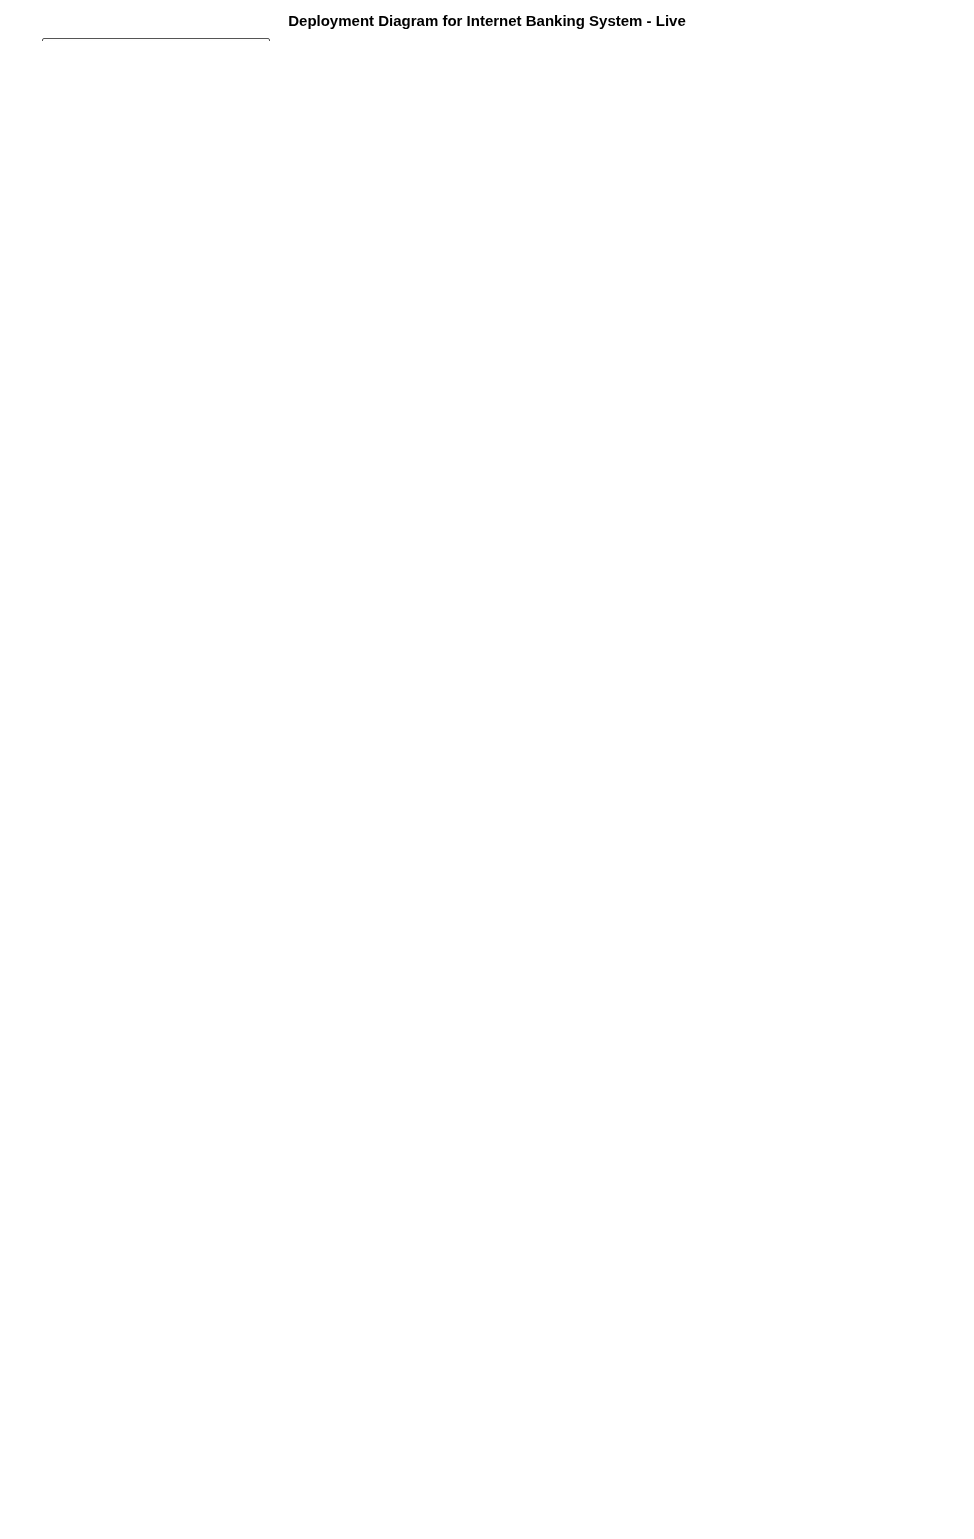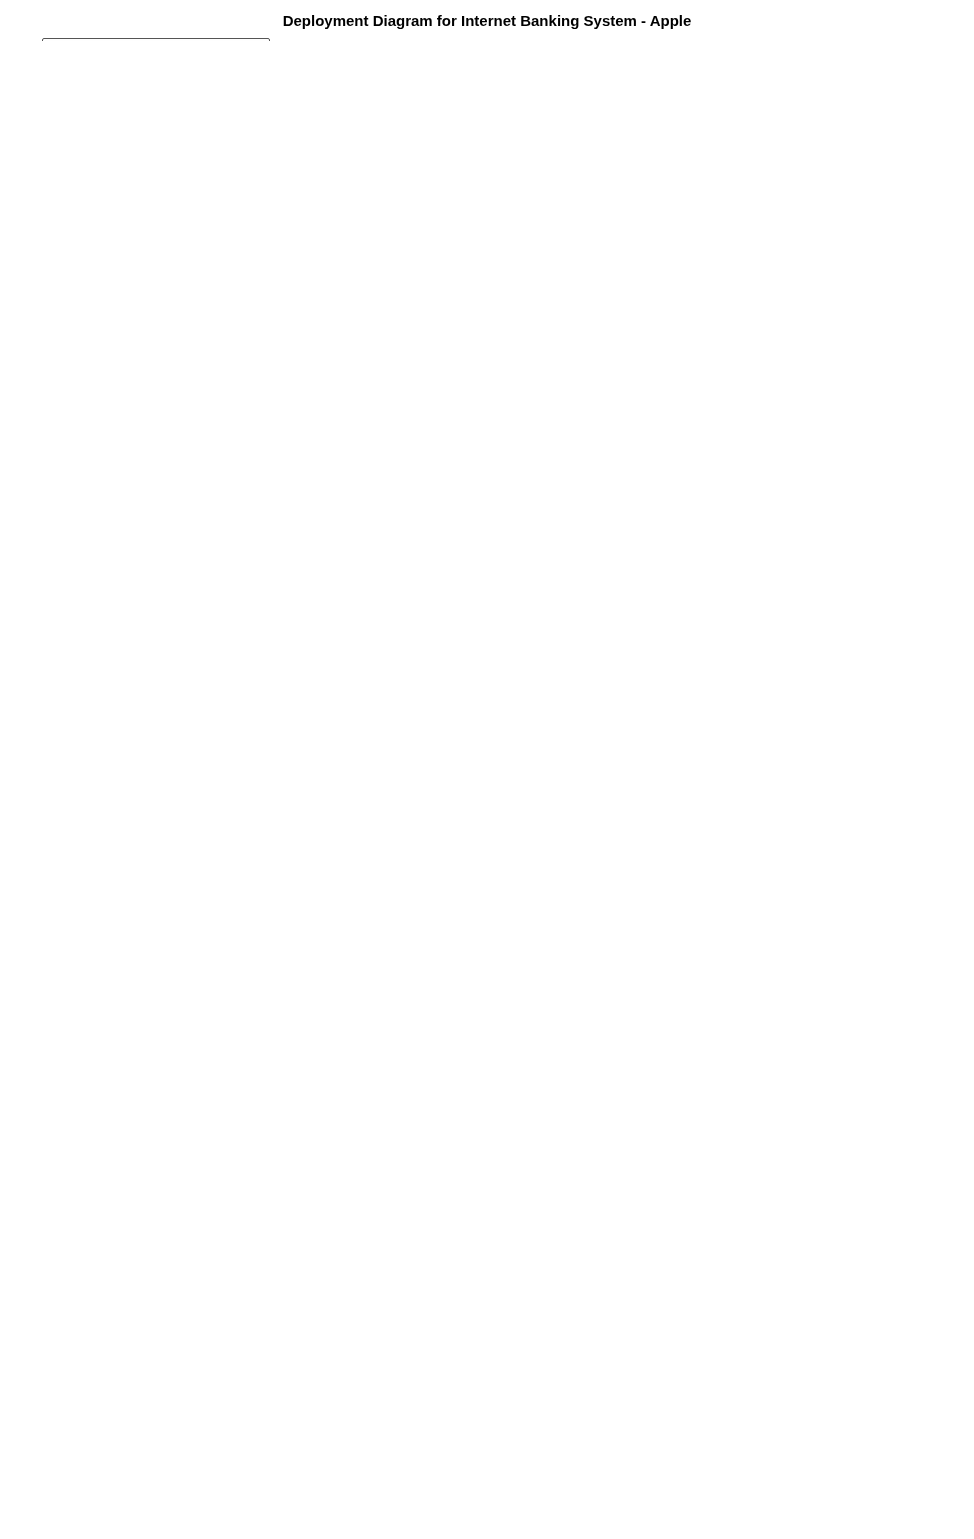--- a/index.html
+++ b/index.html
@@ -55,21 +55,21 @@
   .legend-title { font-weight:bold; font-size:13px; padding:2px 6px;}
   .legend-row { color:#fff; font-size:12px; padding:1px 6px;}
   svg.arrows { position:absolute; top:0; left:0; pointer-events:none;}
   .instances {
     position:absolute; font-weight:bold; font-size:14px;
   }
 </style>
 </head>
 <body>
 
-<div class="title">Deployment Diagram for Internet Banking System - Apple</div>
+<div class="title">Deployment Diagram for Internet Banking System - Live</div>
 
 <div class="node-box" style="left:42px; top:38px; width:228px; height:185px;">
   <div class="node-header">
     <div class="node-title">Customer's mobile device</div>
     <div class="node-sub">[Apple IOS or Android]</div>
   </div>
 </div>
 <div class="container-box" style="left:58px; top:84px; width:196px; height:122px;">
   <div class="container-title">Mobile App</div>
   <div class="container-tech">[Xamarin]</div>

